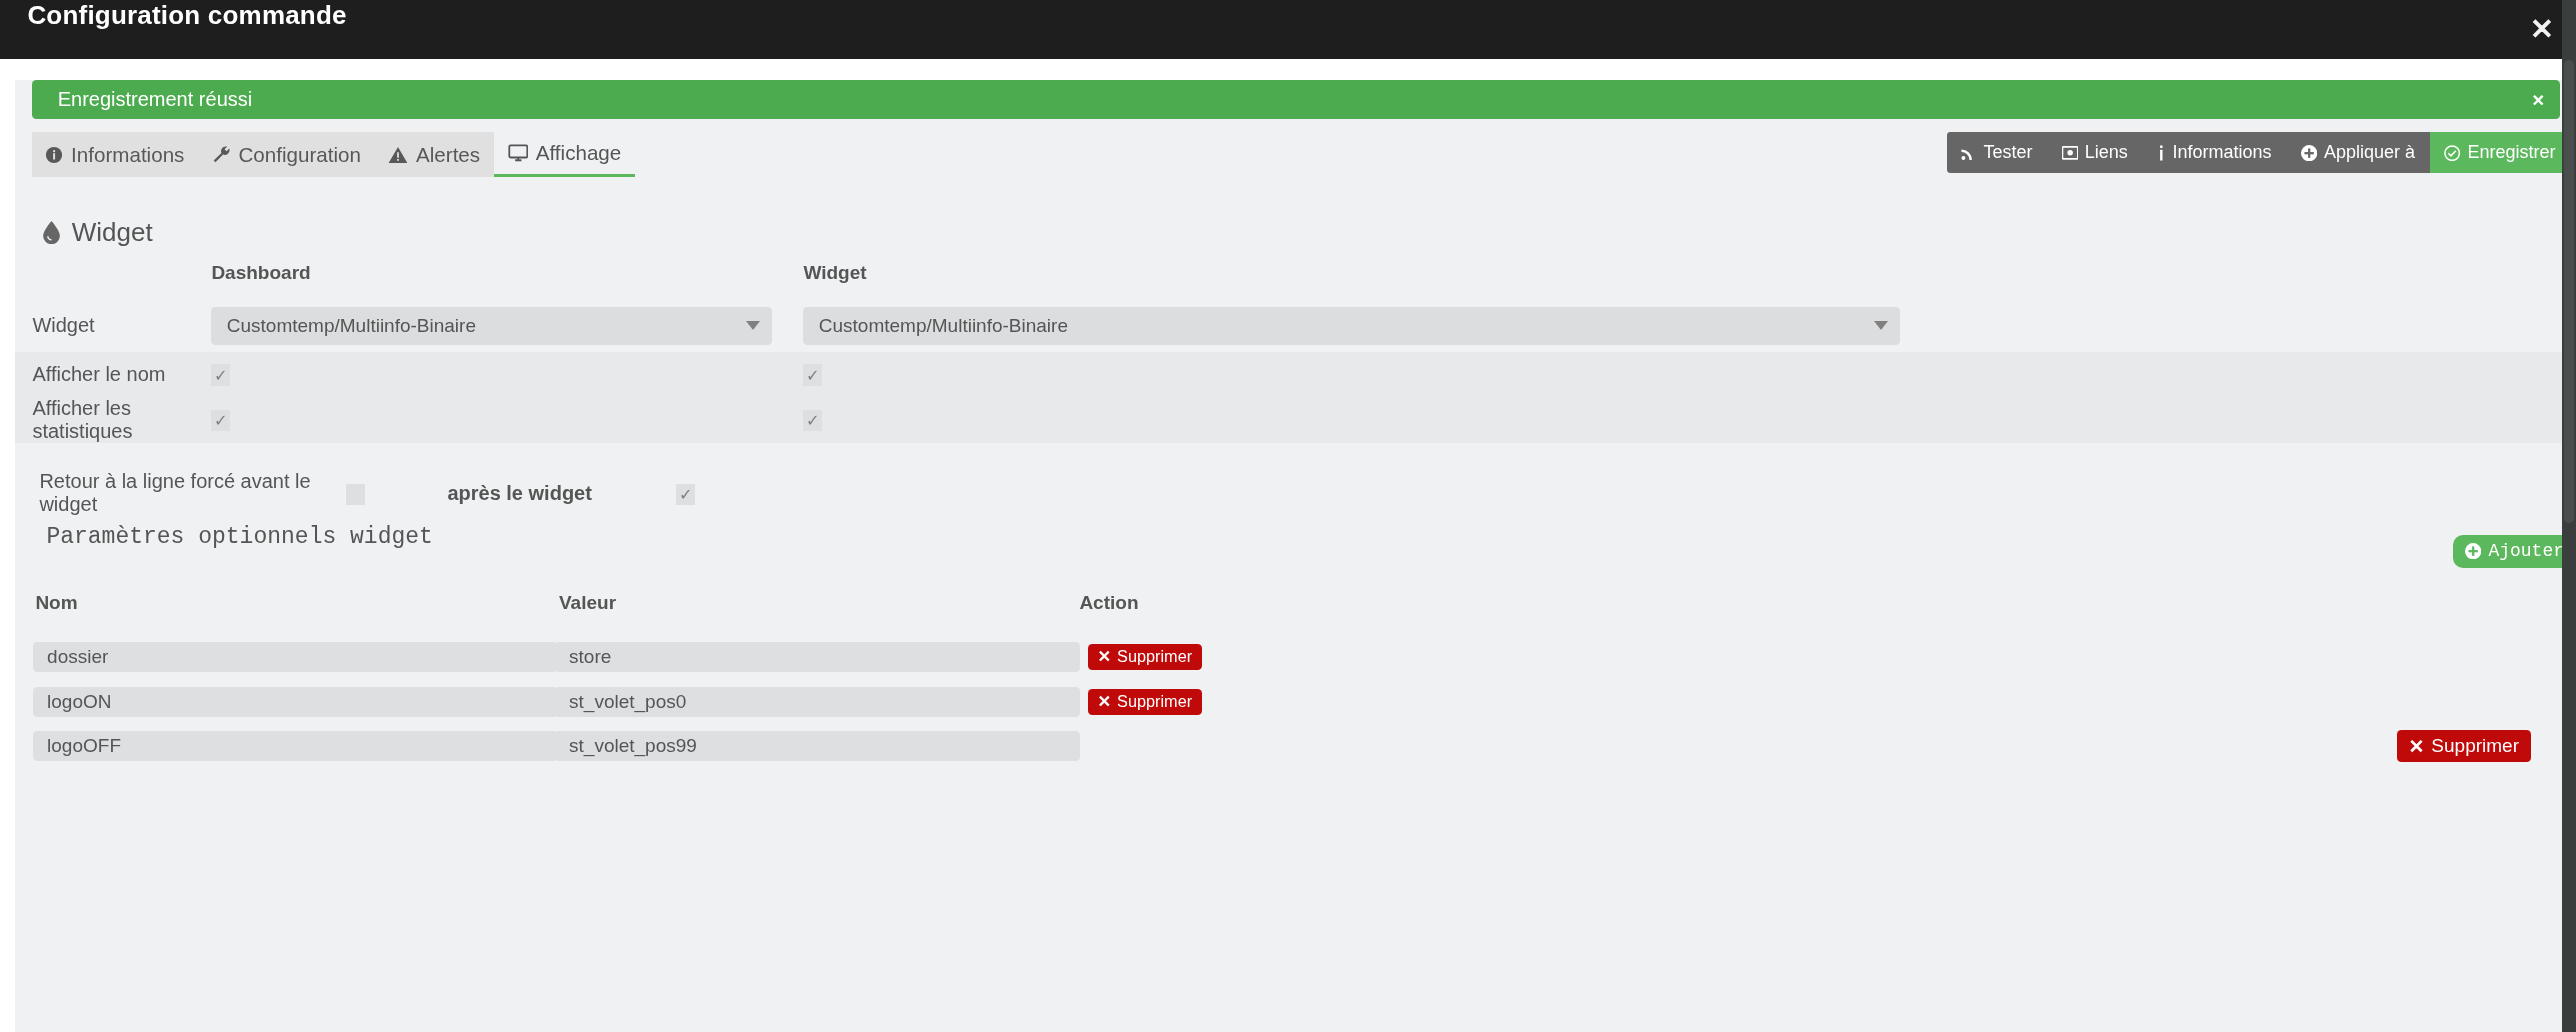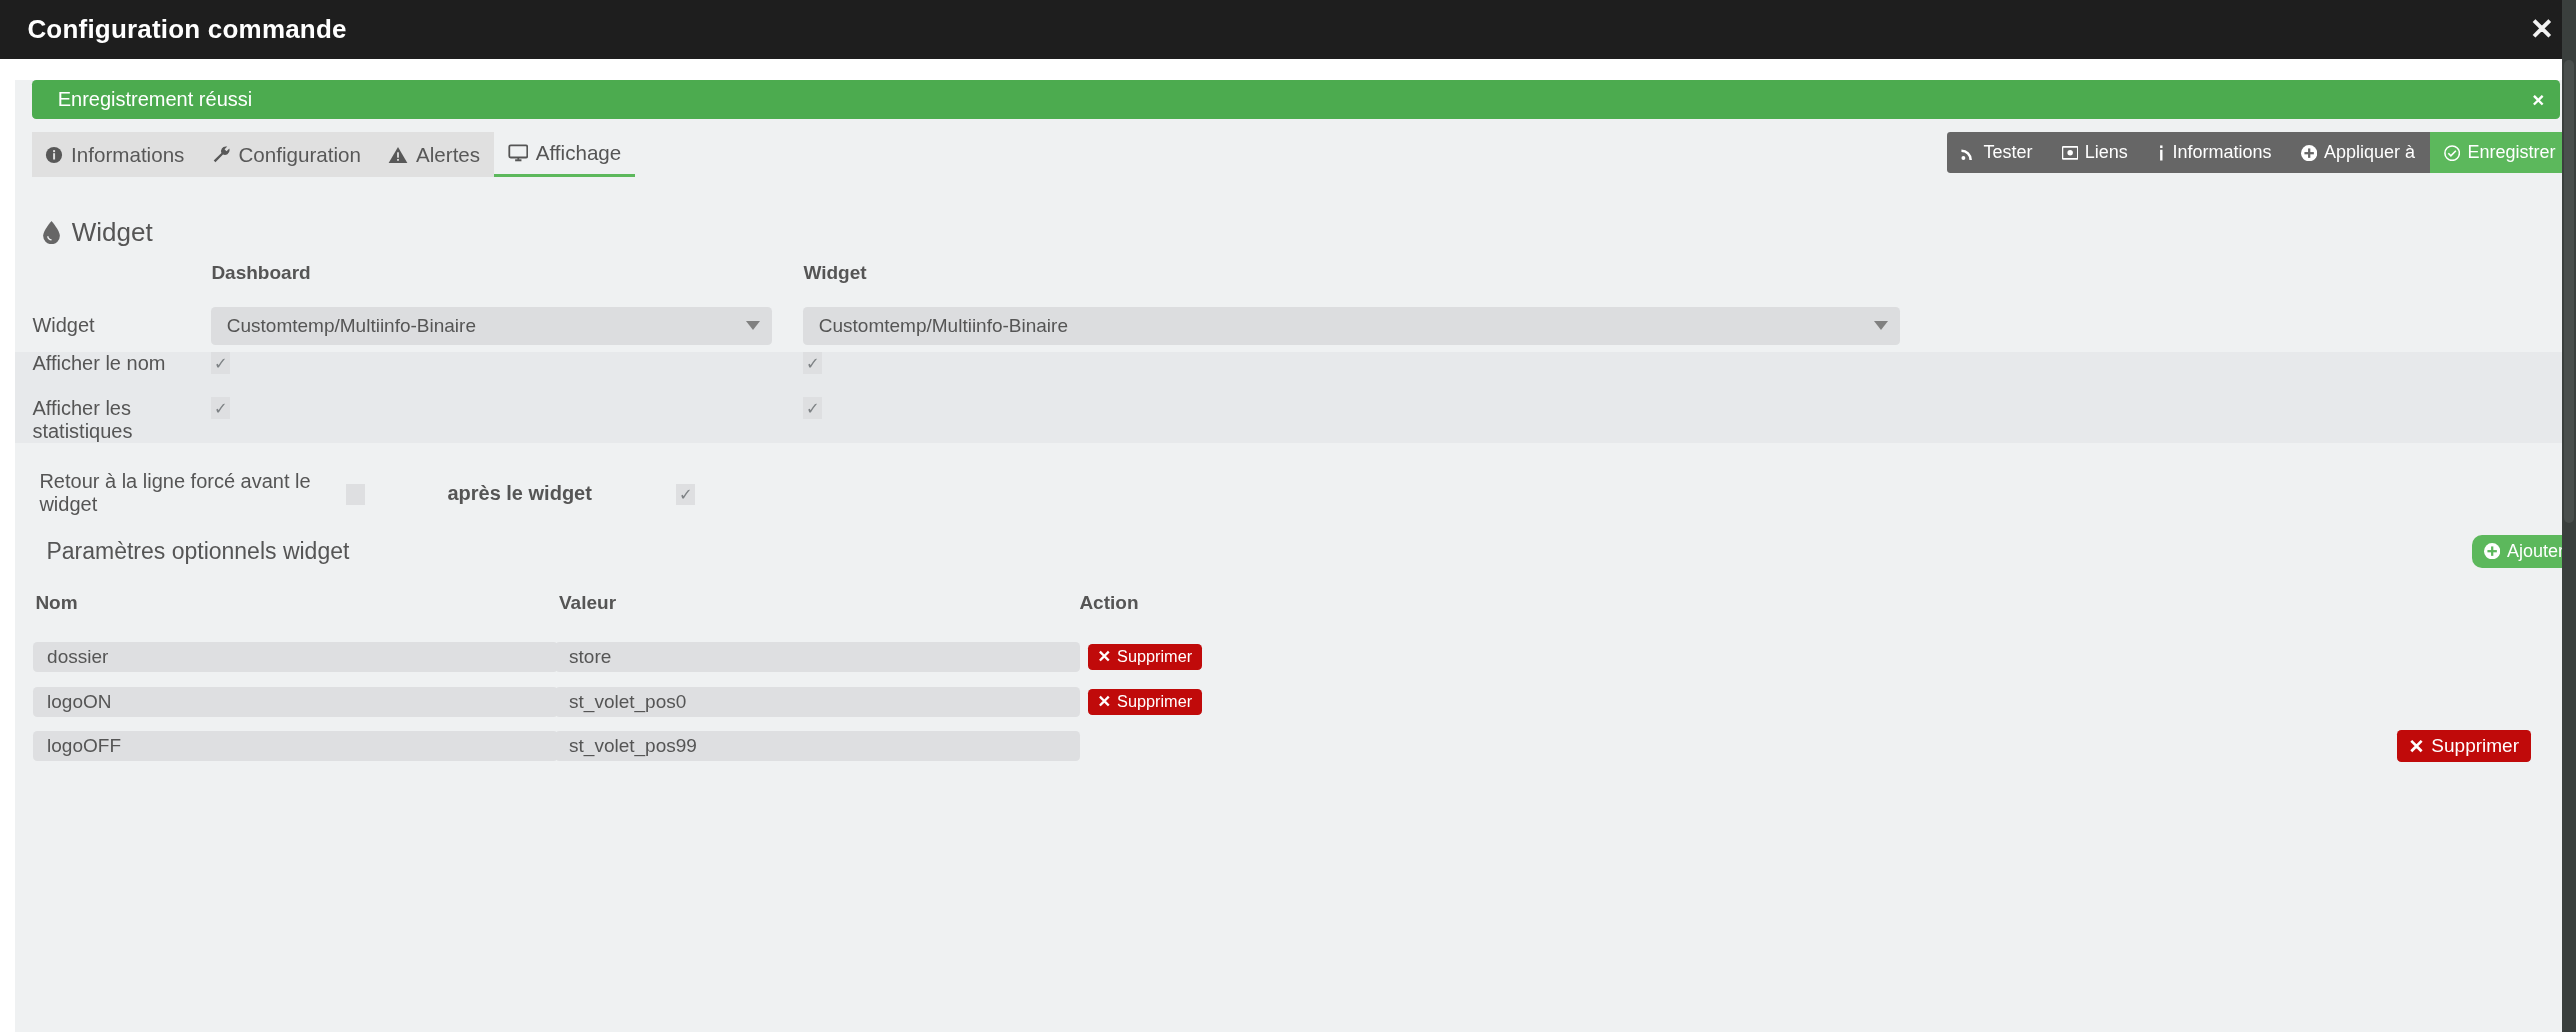--- a/index.html
+++ b/index.html
@@ -8,21 +8,21 @@
     background: #eceeef;
     font-family: "Liberation Sans", sans-serif;
     overflow: hidden;
   }
 
   
   .titlebar {
     height: 59px;
     background: #1e1e1e;
     display: flex;
-    align-items: center;
+    align-items: flex-start;
     position: relative;
   }
   .titlebar-title {
     color: #ffffff;
     font-size: 26px;
     font-weight: bold;
     margin-left: 27.4px;
     letter-spacing: 0.2px;
   }
   .titlebar-close {
@@ -155,21 +155,21 @@
     font-weight: bold;
     color: #555555;
   }
   .c-label { width: 196px; flex: 0 0 196px; }
   .c-dash  { width: 568px; flex: 0 0 568px; }
   .c-gap   { width: 24px;  flex: 0 0 24px; }
   .c-mob   { flex: 1 1 auto; }
 
   .wrow {
     display: flex;
-    align-items: flex-start;
+    align-items: center;
     min-height: 45px;
   }
   .wrow.odd { background: #e7e9eb; }
   .wrow .c-label {
     font-size: 20px;
     color: #555555;
     padding-left: 17px;
   }
 
   .sel {
@@ -223,21 +223,22 @@
   .retour .lbl1 { padding-left: 24px; width: 331px; flex:0 0 331px;}
   .retour .cb1  { width: 101px; flex:0 0 101px; }
   .retour .lbl2 { width: 229px; flex:0 0 229px; font-weight: bold; }
   .retour .cb2  { flex: 0 0 auto; }
 
   
   .params-head {
     position: relative;
     height: 55px;
     display: flex;
-    align-items: center;
+    align-items: flex-start;
+    font-family: Liberation Mono, monospace;
   }
   .params-title {
     margin-left: 31px;
     font-size: 23px;
     color: #555555;
   }
   .btn-add {
     position: absolute;
     right: 0;
     top: 10.3px;

